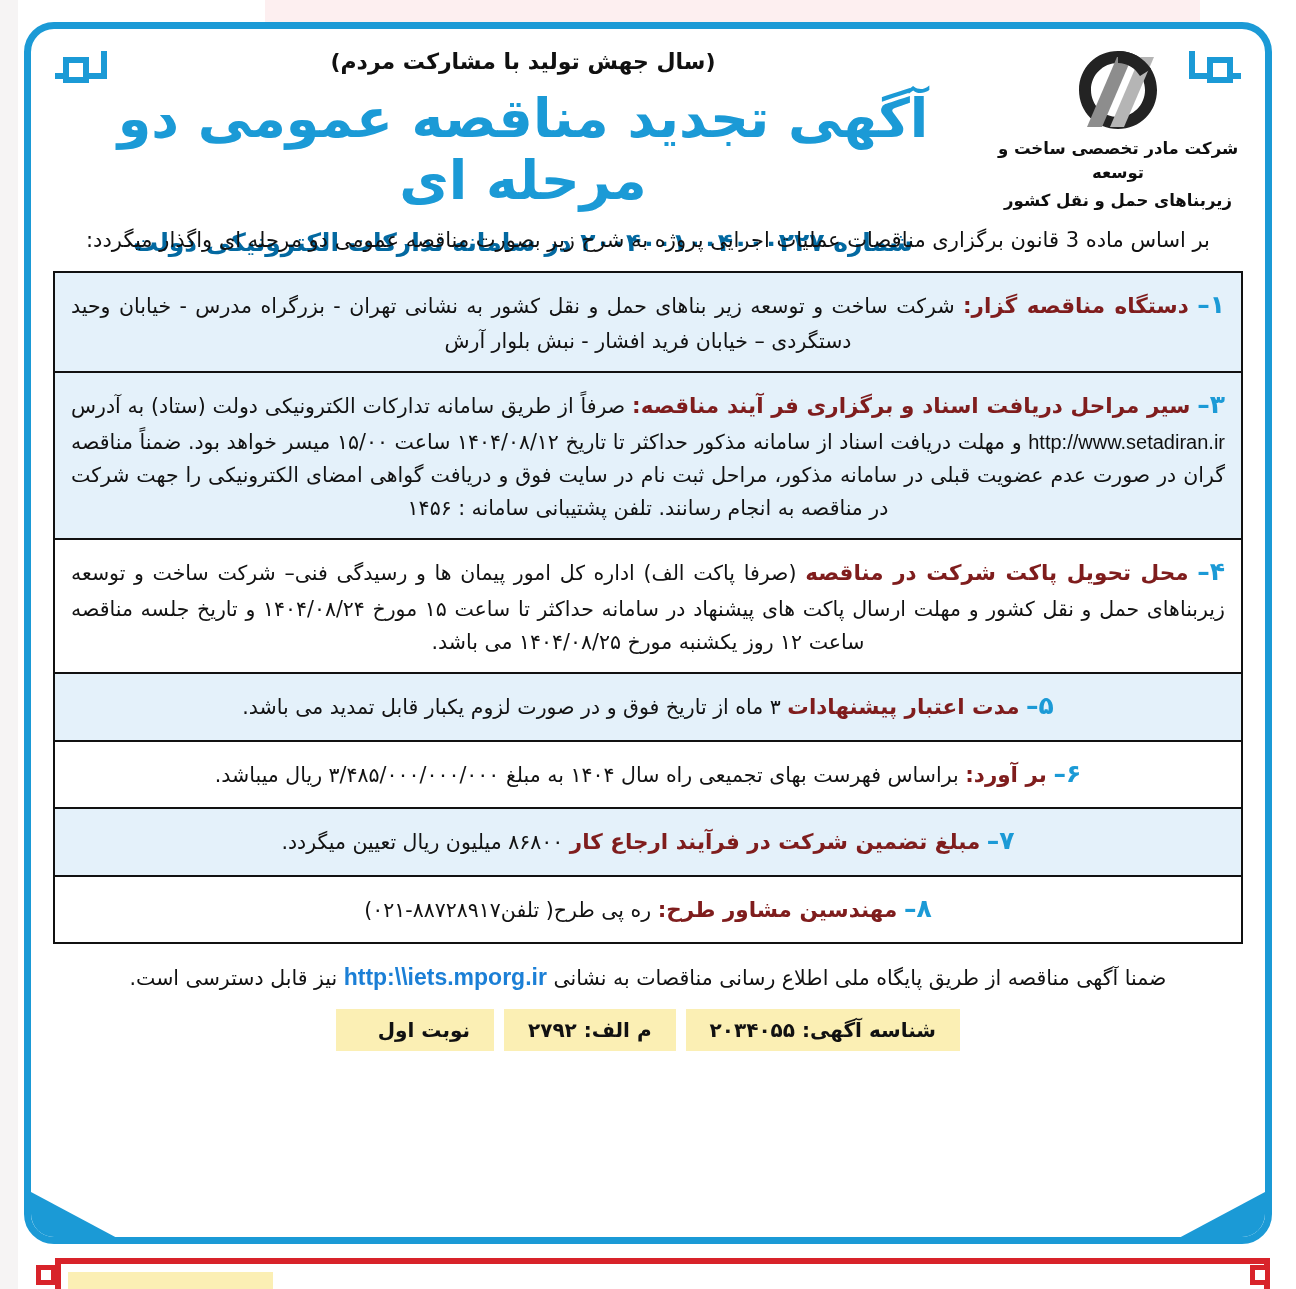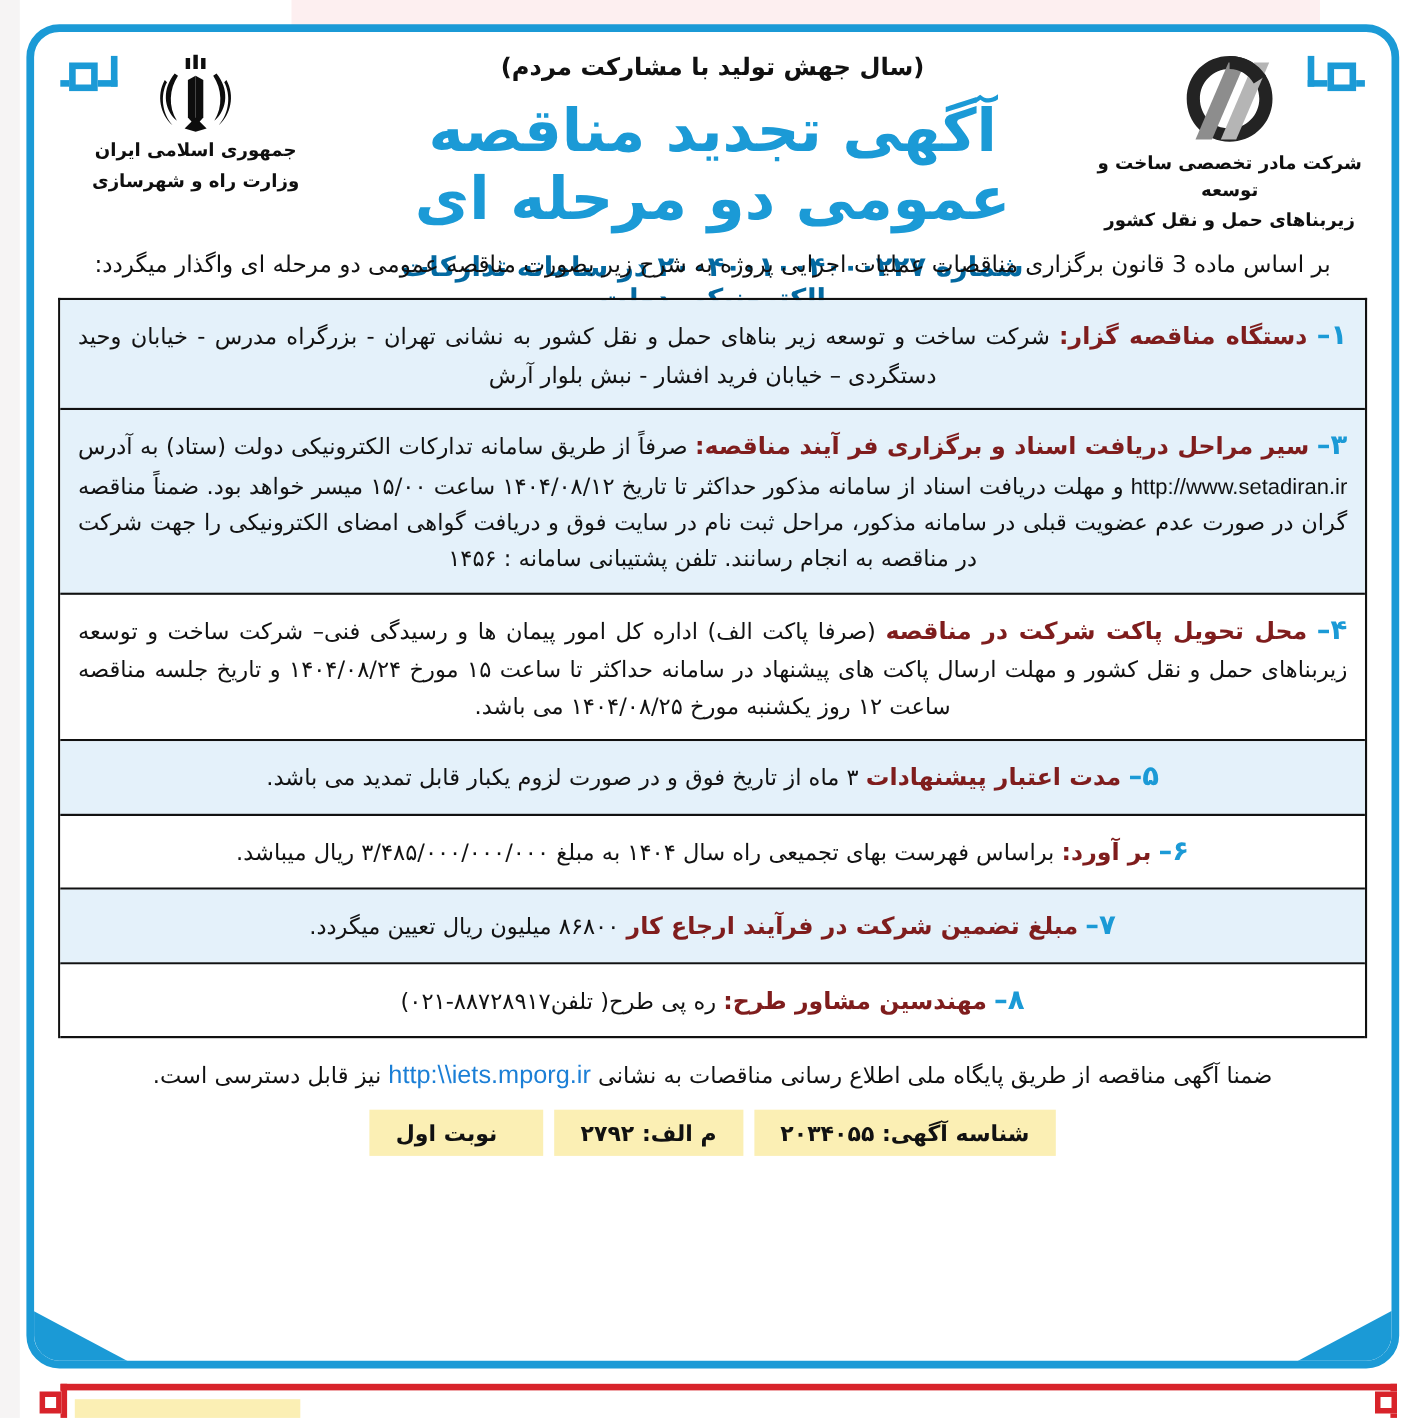--- a/index.html
+++ b/index.html
@@ -236,42 +236,42 @@
     text-align: center;
     font-size: 20.5px;
     color: #111111;
     padding: 16px 10px 12px 10px;
     line-height: 1.5;
   }
   .url-blue {
     font-family: "Liberation Sans", sans-serif;
     direction: ltr;
     unicode-bidi: embed;
-    font-weight: normal;
+    font-weight: bold;
     font-size: 23px;
     color: #1b7fd6;
   }
 
   .badges {
     position: relative;
     z-index: 10;
     display: flex;
     flex-direction: row;
     justify-content: center;
     gap: 10px;
     padding-top: 2px;
   }
   .badge {
     background: #fbefb4;
     color: #111111;
     font-weight: bold;
     font-size: 20px;
     padding: 9px 24px;
     min-width: 110px;
-    text-align: left;
+    text-align: right;
     white-space: nowrap;
   }
 
   
   .next-ad {
     position: absolute;
     left: 55px;
     top: 1258px;
     width: 1215px;
     height: 31px;
@@ -324,40 +324,20 @@
     <div class="corner-notch tl"></div>
     <div class="corner-notch tr"></div>
 
     <div class="bottom-tri-left"></div>
     <div class="bottom-tri-right"></div>
 
     <div class="card-inner">
 
       <div class="header">
 
-        <div class="logo-block" style="order:3;">
-          <span>
-            <svg class="emblem" width="86" height="74" viewBox="0 0 86 74" aria-hidden="true">
-              <g fill="#0d0d0d">
-                <path d="M43 22 L43 68 L36 60 L36 26 Z"></path>
-                <path d="M43 22 L43 68 L50 60 L50 26 Z"></path>
-                <path d="M43 60 L33 70 L43 73 L53 70 Z"></path>
-                <path d="M24 20 C13 33 13 52 26 63 C18 50 19 34 27 22 Z"></path>
-                <path d="M62 20 C73 33 73 52 60 63 C68 50 67 34 59 22 Z"></path>
-                <path d="M15 26 C7 40 11 58 22 67 C12 56 11 39 17 28 Z"></path>
-                <path d="M71 26 C79 40 75 58 64 67 C74 56 75 39 69 28 Z"></path>
-                <path d="M34 6 h4 v10 h-4 z"></path>
-                <path d="M41 3 h4 v13 h-4 z"></path>
-                <path d="M48 6 h4 v10 h-4 z"></path>
-              </g>
-            </svg>
-          </span>
-          <div class="cap">جمهوری اسلامی ایران</div>
-          <div class="cap">وزارت راه و شهرسازی</div>
-        </div>
 
         <div class="header-center" style="order:2;">
           <div class="kicker">(سال جهش تولید با مشارکت مردم)</div>
           <div class="main-title">آگهی تجدید مناقصه عمومی دو مرحله ای</div>
           <div class="sub-title">شماره ۲۰۰۴۰۰۱۰۰۴۰۰۰۲۲۷ در سامانه تدارکات الکترونیکی دولت</div>
         </div>
 
         <div class="logo-block" style="order:1;">
           <span>
             <svg class="emblem" width="96" height="86" viewBox="0 0 96 86" aria-hidden="true">

